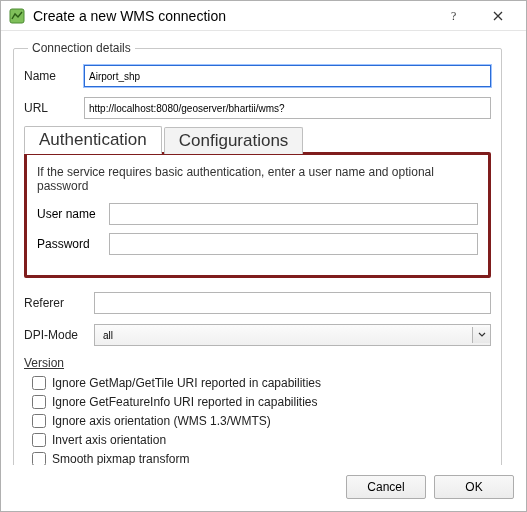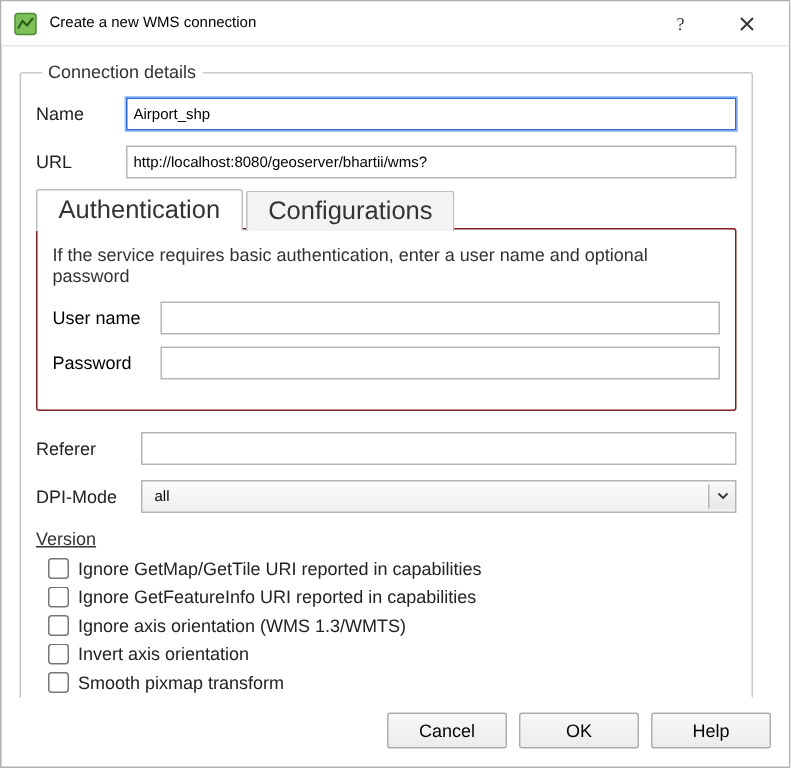--- a/index.html
+++ b/index.html
@@ -29,21 +29,21 @@
     padding: 0 6px 0 8px;
     border-bottom: 1px solid #e5e5e5;
     background: #fff;
   }
   .titlebar .appicon {
     width: 16px; height: 16px; margin-right: 8px;
     display: inline-flex; align-items: center; justify-content: center;
   }
   .titlebar .title {
     flex: 1;
-    font-size: 10px;
+    font-size: 14px;
     color: #000;
   }
   .titlebar .winbtns {
     display: flex;
     align-items: center;
     gap: 0;
   }
   .titlebar .winbtn {
     width: 44px; height: 28px;
     display: flex; align-items: center; justify-content: center;
@@ -114,21 +114,21 @@
     position: relative;
     top: 1px;
     border-radius: 2px 2px 0 0;
   }
   .tab.active {
     background: #fff;
     top: 1px;
     border-bottom: 1px solid #fff;
   }
   .tabpane {
-    border: 1px solid #7f1d1d;
+    border: 3px solid #7f1d1d;
     border-radius: 0 2px 2px 2px;
     padding: 10px 10px 12px 10px;
     margin-top: -1px;
     background: #fff;
   }
   .help-text {
     color: #333;
     margin-bottom: 10px;
   }
   .authrow {
@@ -302,15 +302,14 @@
           <input type="checkbox" style="">
           <span>Smooth pixmap transform</span>
         </label>
       </div>
     </fieldset>
   </div>
 
   <div class="footer">
     <button class="btn">Cancel</button>
     <button class="btn">OK</button>
-    <button class="btn">Help</button>
   </div>
 </div>
 
 </body></html>

